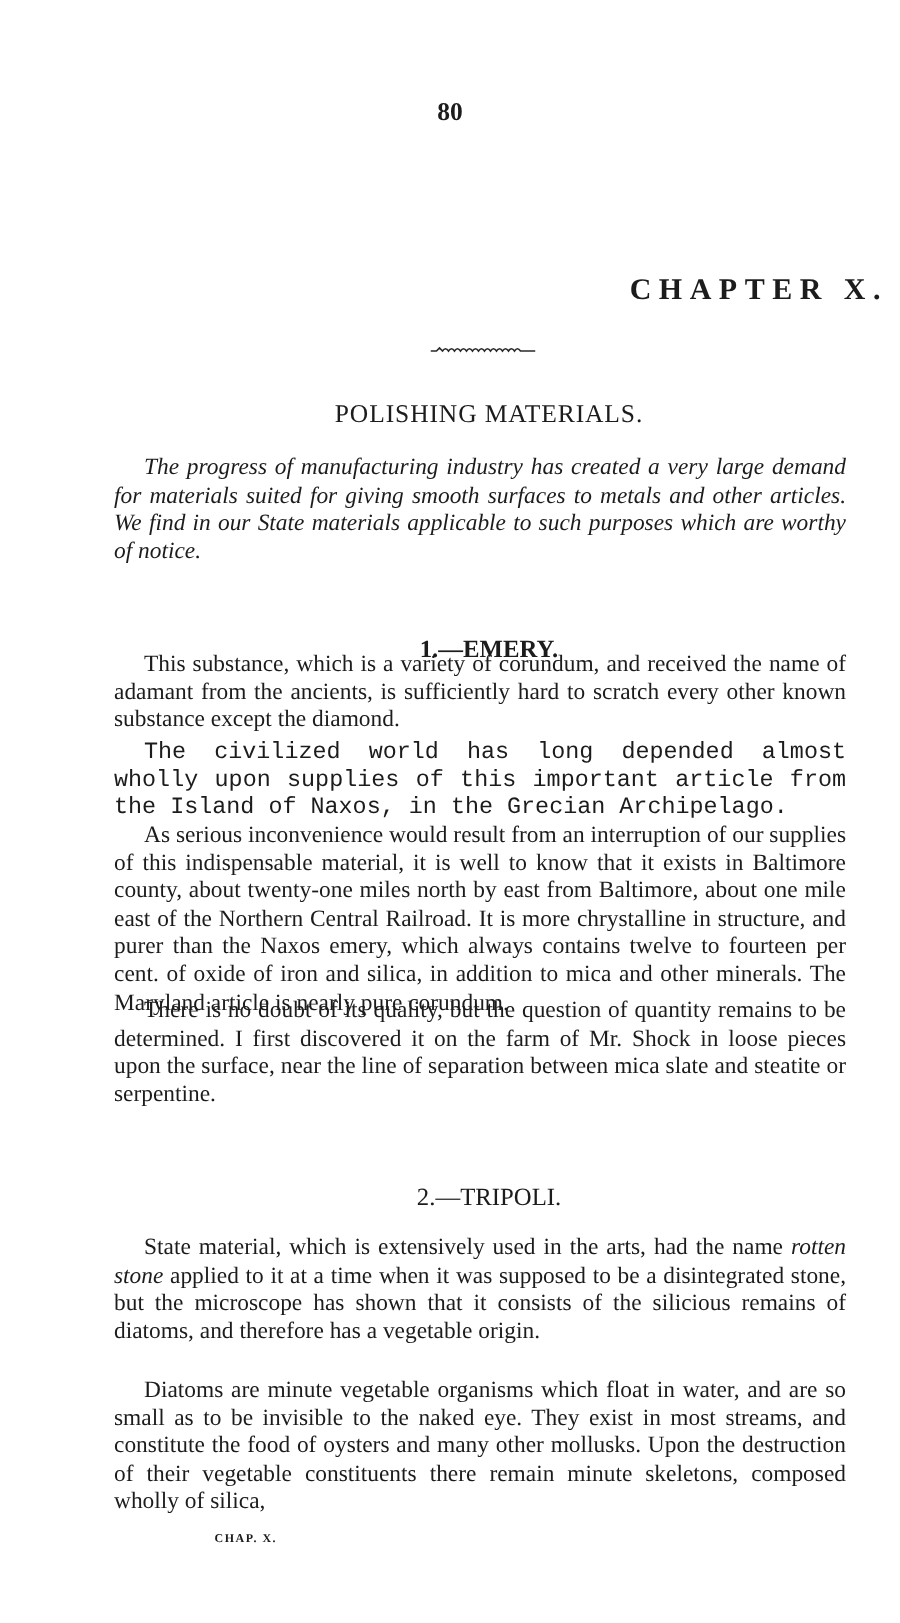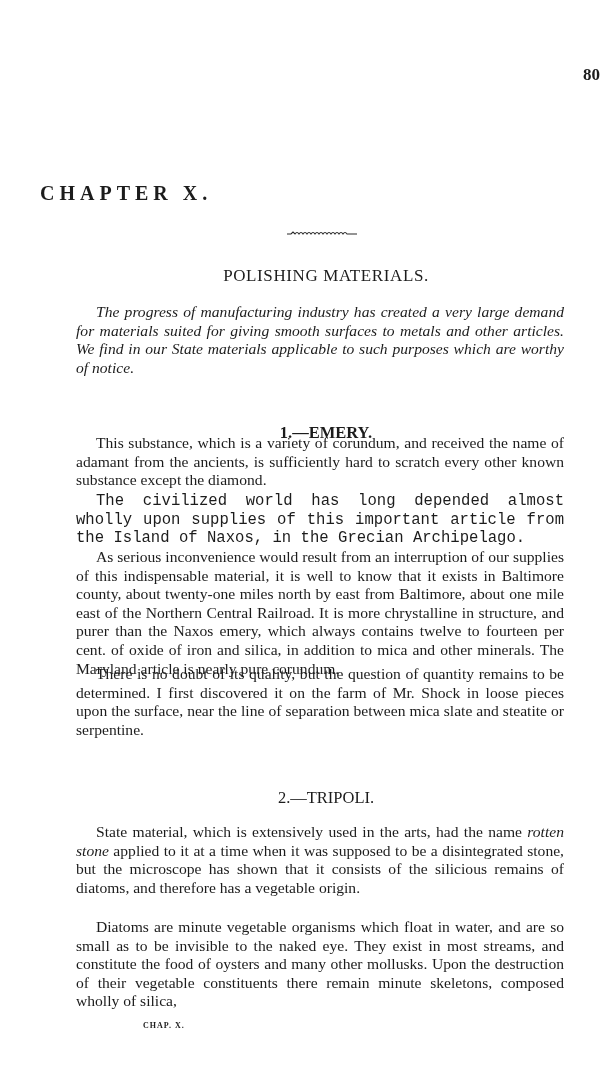--- a/index.html
+++ b/index.html
@@ -1,20 +1,20 @@
 <!DOCTYPE html>
 <html><head>
   <meta charset="utf-8">
   <style>
     html, body { margin: 0; padding: 0; background: #ffffff; }
     body { width: 600px; height: 1082px; position: relative; overflow: hidden;
            font-family: "Liberation Serif", "DejaVu Serif", serif; color: #1c1c1c; }
-    .page-number { position: absolute; top: 65px; left: 0; width: 600px; text-align: right;
+    .page-number { position: absolute; top: 65px; left: 0; width: 600px; text-align: center;
                    font-size: 17px; font-weight: bold; letter-spacing: 0px; }
-    .chapter-title { position: absolute; top: 182px; left: 0; width: 592px; text-align: left;
+    .chapter-title { position: absolute; top: 182px; left: 0; width: 592px; text-align: right;
                      font-size: 20px; font-weight: bold; letter-spacing: 5px; padding-left: 40px; box-sizing: border-box; }
     .ornament { position: absolute; top: 229px; left: 287px; width: 70px; height: 8px; }
     .section-heading { position: absolute; left: 0; width: 600px; text-align: center; font-size: 16.5px; padding-left: 52px; box-sizing: border-box; }
     .heading-main { top: 266px; font-size: 17px; letter-spacing: 0.6px; }
     .heading-emery { top: 423px; font-weight: bold; }
     .heading-tripoli { top: 788px; }
     .para { position: absolute; left: 76px; width: 488px; font-size: 15.6px; line-height: 18.6px;
             text-align: justify; margin: 0; }
     .para .indent { display: inline-block; width: 20px; }
     .p1 { top: 303px; font-style: italic; }

